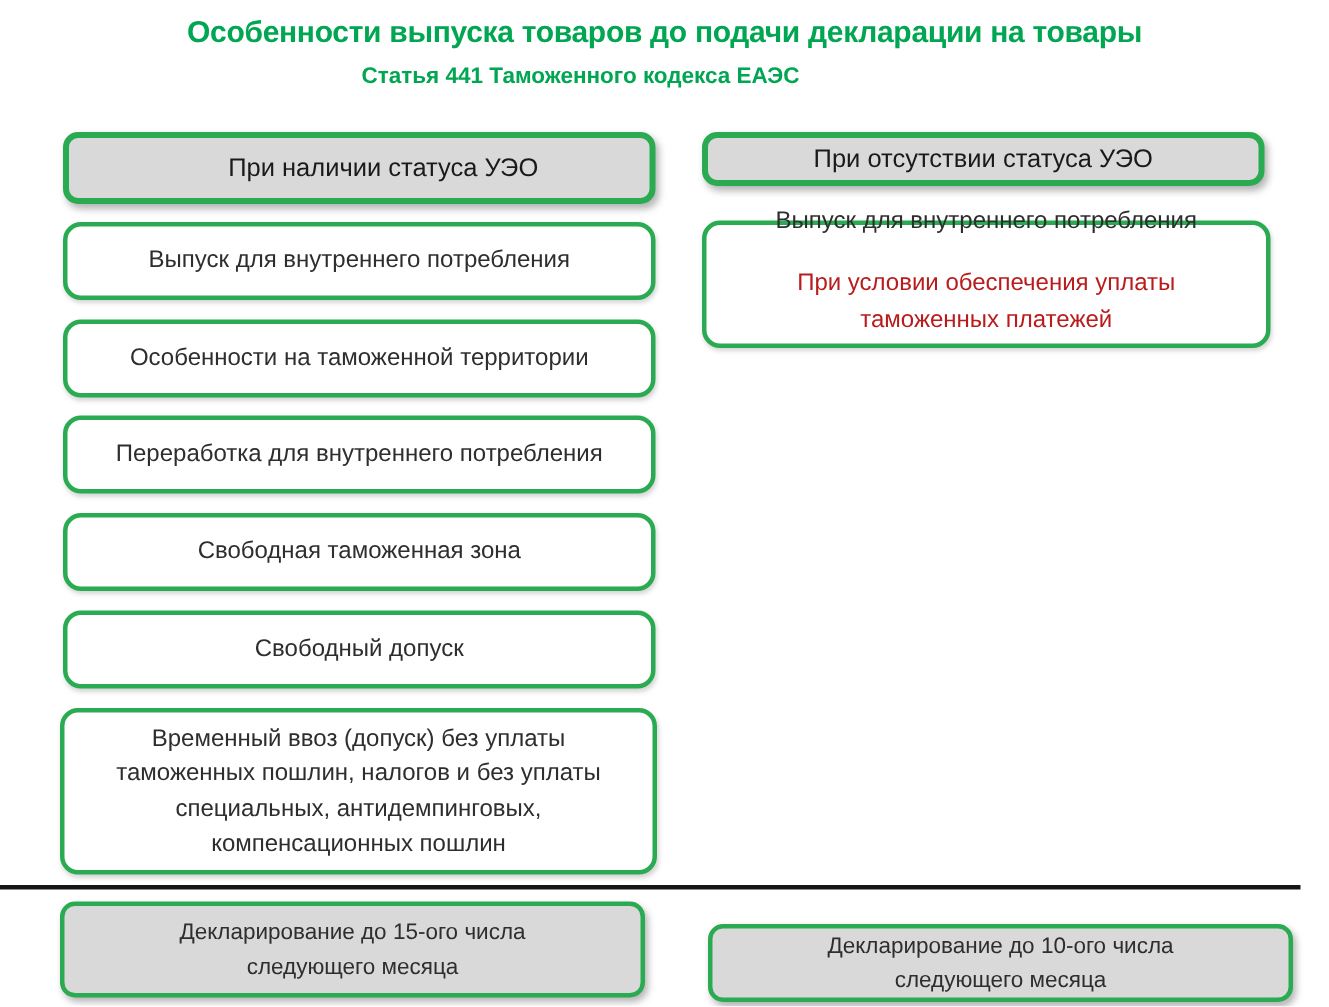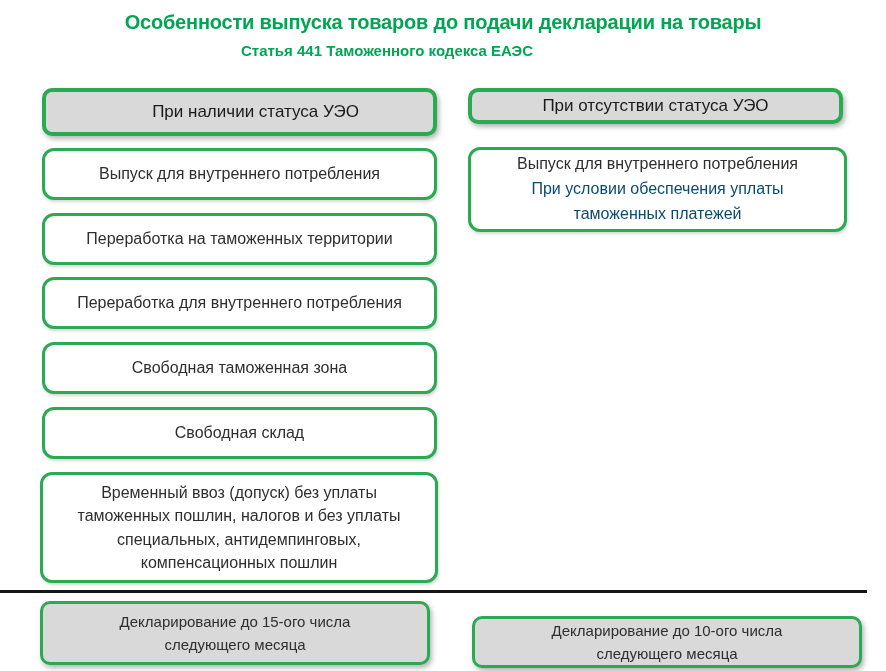--- a/index.html
+++ b/index.html
@@ -45,21 +45,21 @@
 
   .l1{left:42px;top:148px;width:395px;height:52px;}
   .l2{left:42px;top:213px;width:395px;height:52px;}
   .l3{left:42px;top:277px;width:395px;height:52px;}
   .l4{left:42px;top:342px;width:395px;height:52px;}
   .l5{left:42px;top:407px;width:395px;height:52px;}
   .l6{left:40px;top:472px;width:398px;height:111px;}
   .l6 .inner{max-width:335px;margin:0 auto;}
 
   .r1{left:468px;top:147px;width:379px;height:85px;flex-direction:column;line-height:1.55;}
-  .r1 .cond{display:block;max-width:285px;margin:0 auto;color:#0c4a6e;}
+  .r1 .cond{display:block;max-width:285px;margin:16px auto;color:#b91c1c;}
 
   .divider{
     position:absolute;left:0;top:590px;width:867px;height:3px;
     background:#161616;
   }
   .footer-box{
     background:#d9d9d9;
     border-radius:10px;
     font-size:15px;
     box-shadow:2px 3px 5px rgba(90,90,90,0.45);
@@ -74,24 +74,24 @@
 
 <div class="slide">
 
   <div class="title">Особенности выпуска товаров до подачи декларации на товары</div>
   <div class="subtitle">Статья 441 Таможенного кодекса ЕАЭС</div>
 
   <div class="box hdr left-hdr">При наличии статуса УЭО</div>
   <div class="box hdr right-hdr">При отсутствии статуса УЭО</div>
 
   <div class="box l1">Выпуск для внутреннего потребления</div>
-  <div class="box l2">Переработка на таможенных территории</div>
+  <div class="box l2">Особенности на таможенной территории</div>
   <div class="box l3">Переработка для внутреннего потребления</div>
   <div class="box l4">Свободная таможенная зона</div>
-  <div class="box l5">Свободная склад</div>
+  <div class="box l5">Свободный допуск</div>
   <div class="box l6">
     <span class="inner">Временный ввоз (допуск) без уплаты таможенных пошлин, налогов и без уплаты специальных, антидемпинговых, компенсационных пошлин</span>
   </div>
 
   <div class="box r1">
     <span class="main">Выпуск для внутреннего потребления</span>
     <span class="cond">При условии обеспечения уплаты таможенных платежей</span>
   </div>
 
   <div class="divider"></div>

